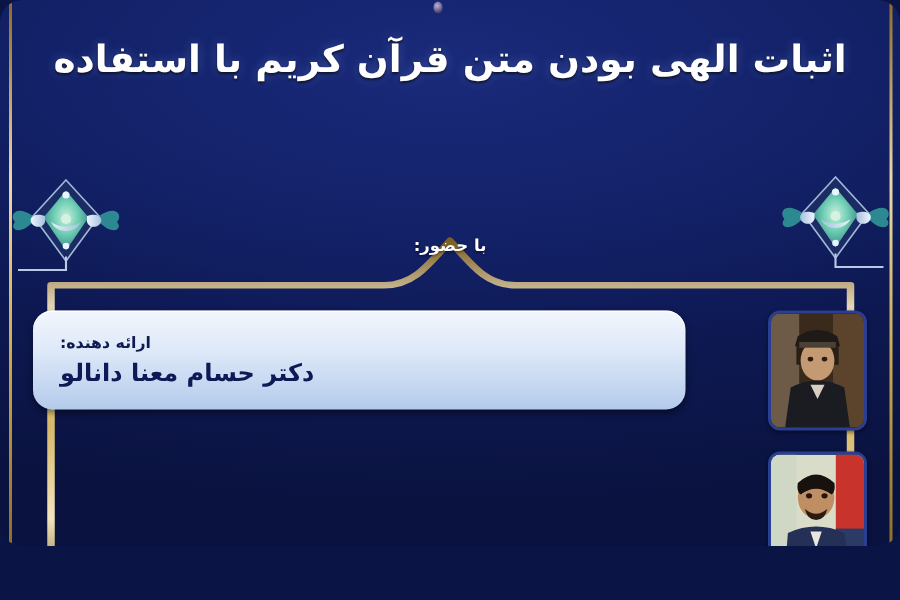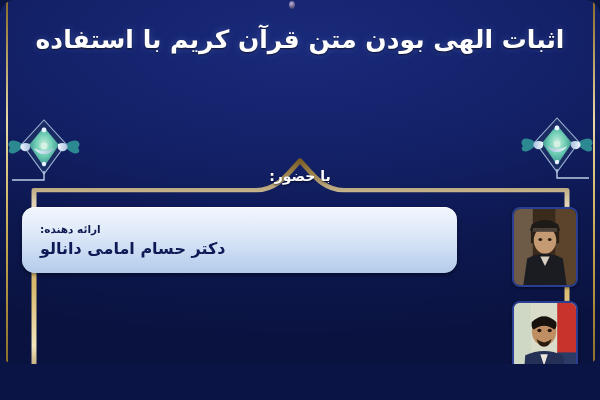--- a/index.html
+++ b/index.html
@@ -40,22 +40,22 @@
   
   .ornament{position:absolute;width:78px;height:74px;}
   .orn-left{left:4px;top:114px;}
   .orn-right{right:3px;top:112px;transform:scaleX(-1);}
 
   
   .panel-wrap{position:absolute;left:8px;right:7px;top:150px;bottom:-34px;}
   .panel-svg{position:absolute;left:0;top:0;width:100%;height:100%;}
 
   .arch-label{
-    position:absolute;left:0;right:0;top:168px;text-align:center;
-    color:#ffffff;font-size:14px;font-weight:bold;
+    position:absolute;left:0;right:0;top:157px;text-align:center;
+    color:#ffffff;font-size:11px;font-weight:bold;
     text-shadow:0 1px 2px rgba(0,0,0,.6);
     letter-spacing:.3px;
   }
 
   
   .rows{position:absolute;left:0;right:0;top:207px;padding:0 22px;box-sizing:border-box;}
   .row{
     display:flex;align-items:flex-start;justify-content:flex-start;
     flex-direction:row;gap:9px;margin-bottom:14px;
   }
@@ -189,21 +189,21 @@
           <path d="M19 16 q14 -9 28 0 l2 7 h-32 z" fill="#1d1a18"></path>
           <rect x="20" y="20" width="26" height="4" fill="#4a4038"></rect>
           <path d="M14 52 q19 -10 38 0 L56 80 H10 Z" fill="#1a1c22"></path>
           <path d="M28 50 l5 10 l5 -10 z" fill="#d8cfc2"></path>
           <ellipse cx="28" cy="32" rx="2" ry="1.6" fill="#2a1b10"></ellipse>
           <ellipse cx="38" cy="32" rx="2" ry="1.6" fill="#2a1b10"></ellipse>
         </svg>
       </div>
       <div class="pill">
         <div class="role">ارائه دهنده:</div>
-        <div class="pname">دکتر حسام امامی دانالو</div>
+        <div class="pname">دکتر حسام معنا دانالو</div>
       </div>
     </div>
 
     <div class="row">
       <div class="photo">
         <svg class="img" viewBox="0 0 66 80" preserveAspectRatio="none">
           <rect width="66" height="80" fill="#d9dcc9"></rect>
           <rect x="0" y="0" width="18" height="80" fill="#cfd8c4"></rect>
           <rect x="46" y="0" width="20" height="80" fill="#c8332c"></rect>
           <rect x="46" y="52" width="20" height="28" fill="#2c3a66"></rect>

